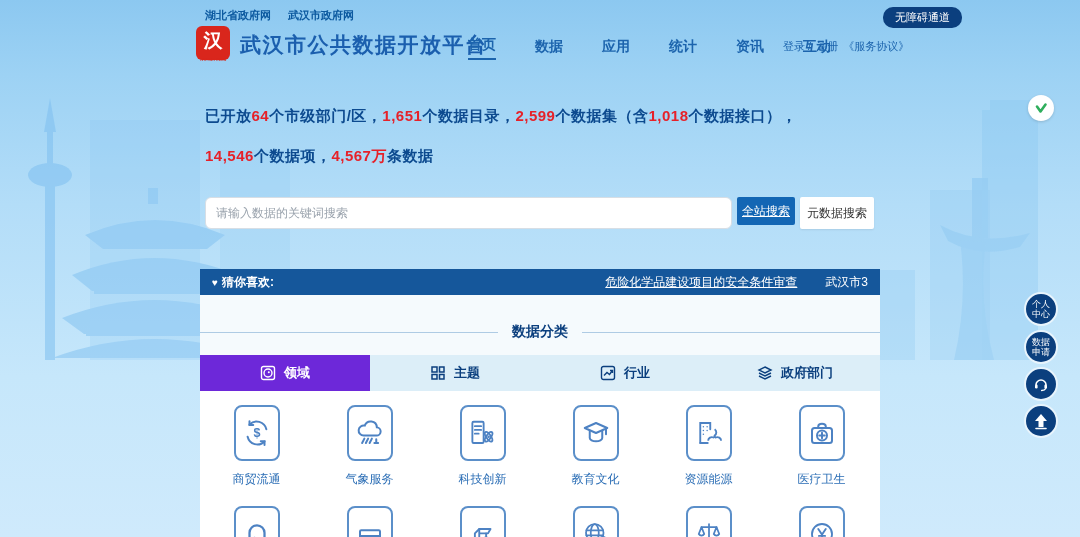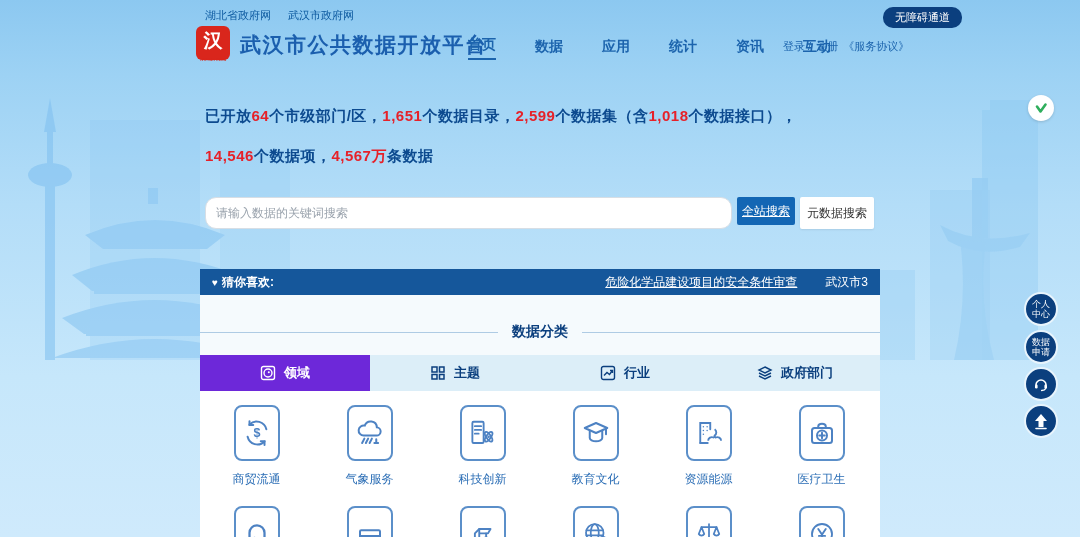--- a/index.html
+++ b/index.html
@@ -6,21 +6,21 @@
   html,body { width:1080px; height:537px; overflow:hidden; }
   body { font-family:"Liberation Sans", sans-serif; }
   #stage { position:relative; width:1080px; height:537px; overflow:hidden;
     background:linear-gradient(180deg,#8cc8f0 0%,#9dd2f4 14%,#b3ddf8 38%,#c6e7fb 70%,#cfeafc 100%); }
   .abs { position:absolute; }
 
   
   .skyline { opacity:.55; pointer-events:none; }
 
   
-  .top-links { left:205px; top:8px; font-size:11px; color:#0d5aa0; }
+  .top-links { left:205px; top:8px; font-size:11px; color:#0d5aa0;font-weight:bold; }
   .top-links span { margin-right:14px; cursor:pointer; }
   .a11y-btn { right:118px; top:7px; background:#0b3f7e; color:#fff; font-size:11px;
     padding:3px 12px; border-radius:10px; cursor:pointer; }
 
   
   .logo-seal { left:196px; top:26px; width:34px; height:34px; background:#d9261c; border-radius:6px;
     color:#fff; font-size:19px; font-weight:bold; text-align:center; line-height:30px; }
   .logo-sub { left:194px; top:57px; width:38px; font-size:4px; color:#d9261c; text-align:center; letter-spacing:0; }
   .site-title { left:240px; top:31px; font-size:21px; font-weight:bold; color:#1b5fae; letter-spacing:1.5px; }
   .nav { left:468px; top:36px; display:flex; align-items:flex-end; }
@@ -29,21 +29,21 @@
   .auth { left:783px; top:39px; font-size:11px; color:#1c64ad; display:flex; gap:5px; }
   .auth span { cursor:pointer; }
 
   
   .stats { left:205px; top:96px; width:618px; font-size:15px; font-weight:bold; color:#0c4a8f;
     line-height:40px; letter-spacing:.5px; }
   .stats .red { color:#e62129; }
 
   
   .search-input { left:205px; top:197px; width:527px; height:32px; background:#fff; border:1px solid #d7dee5;
-    border-radius:11px; font-size:12px; color:#333; padding:0 10px; outline:none; }
+    border-radius:6px; font-size:12px; color:#333; padding:0 10px; outline:none; }
   .search-input::placeholder { color:#9aa3ad; }
   .btn-site { left:737px; top:197px; width:58px; height:28px; background:#1366b4; color:#fff; font-size:12px;
     border:none; border-radius:2px; cursor:pointer;text-decoration:underline; }
   .btn-meta { left:800px; top:197px; width:74px; height:32px; background:#fff; color:#333; font-size:12px;
     border:none; border-radius:2px; cursor:pointer; box-shadow:0 1px 2px rgba(0,0,0,.08);font-family:Liberation Serif, serif; }
 
   
   .rec-bar { left:200px; top:269px; width:680px; height:26px; background:#15579b; color:#fff;
     display:flex; align-items:center; font-size:12px; padding:0 12px; }
   .rec-heart { color:#fff; font-size:10px; margin-right:4px; }

